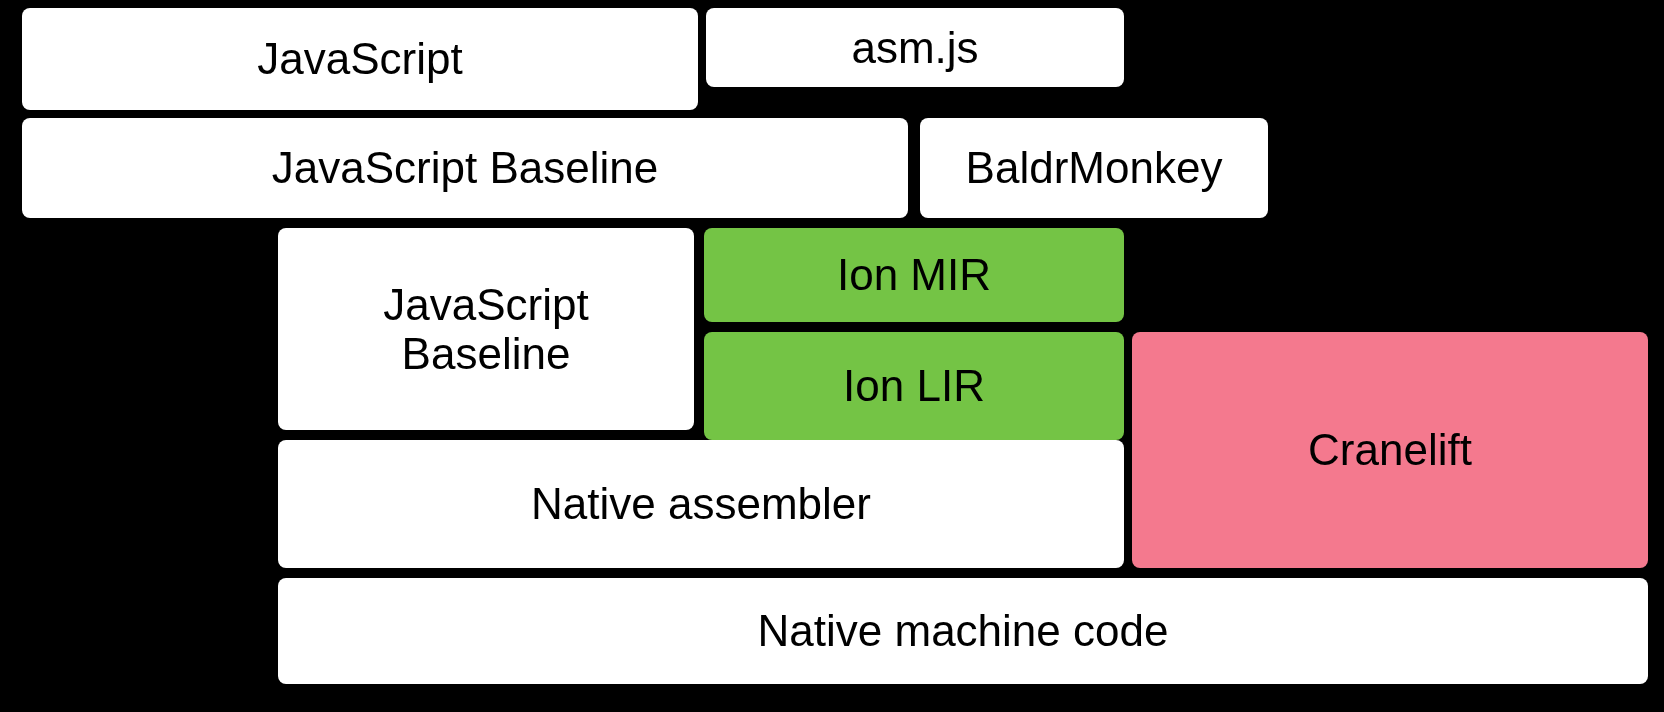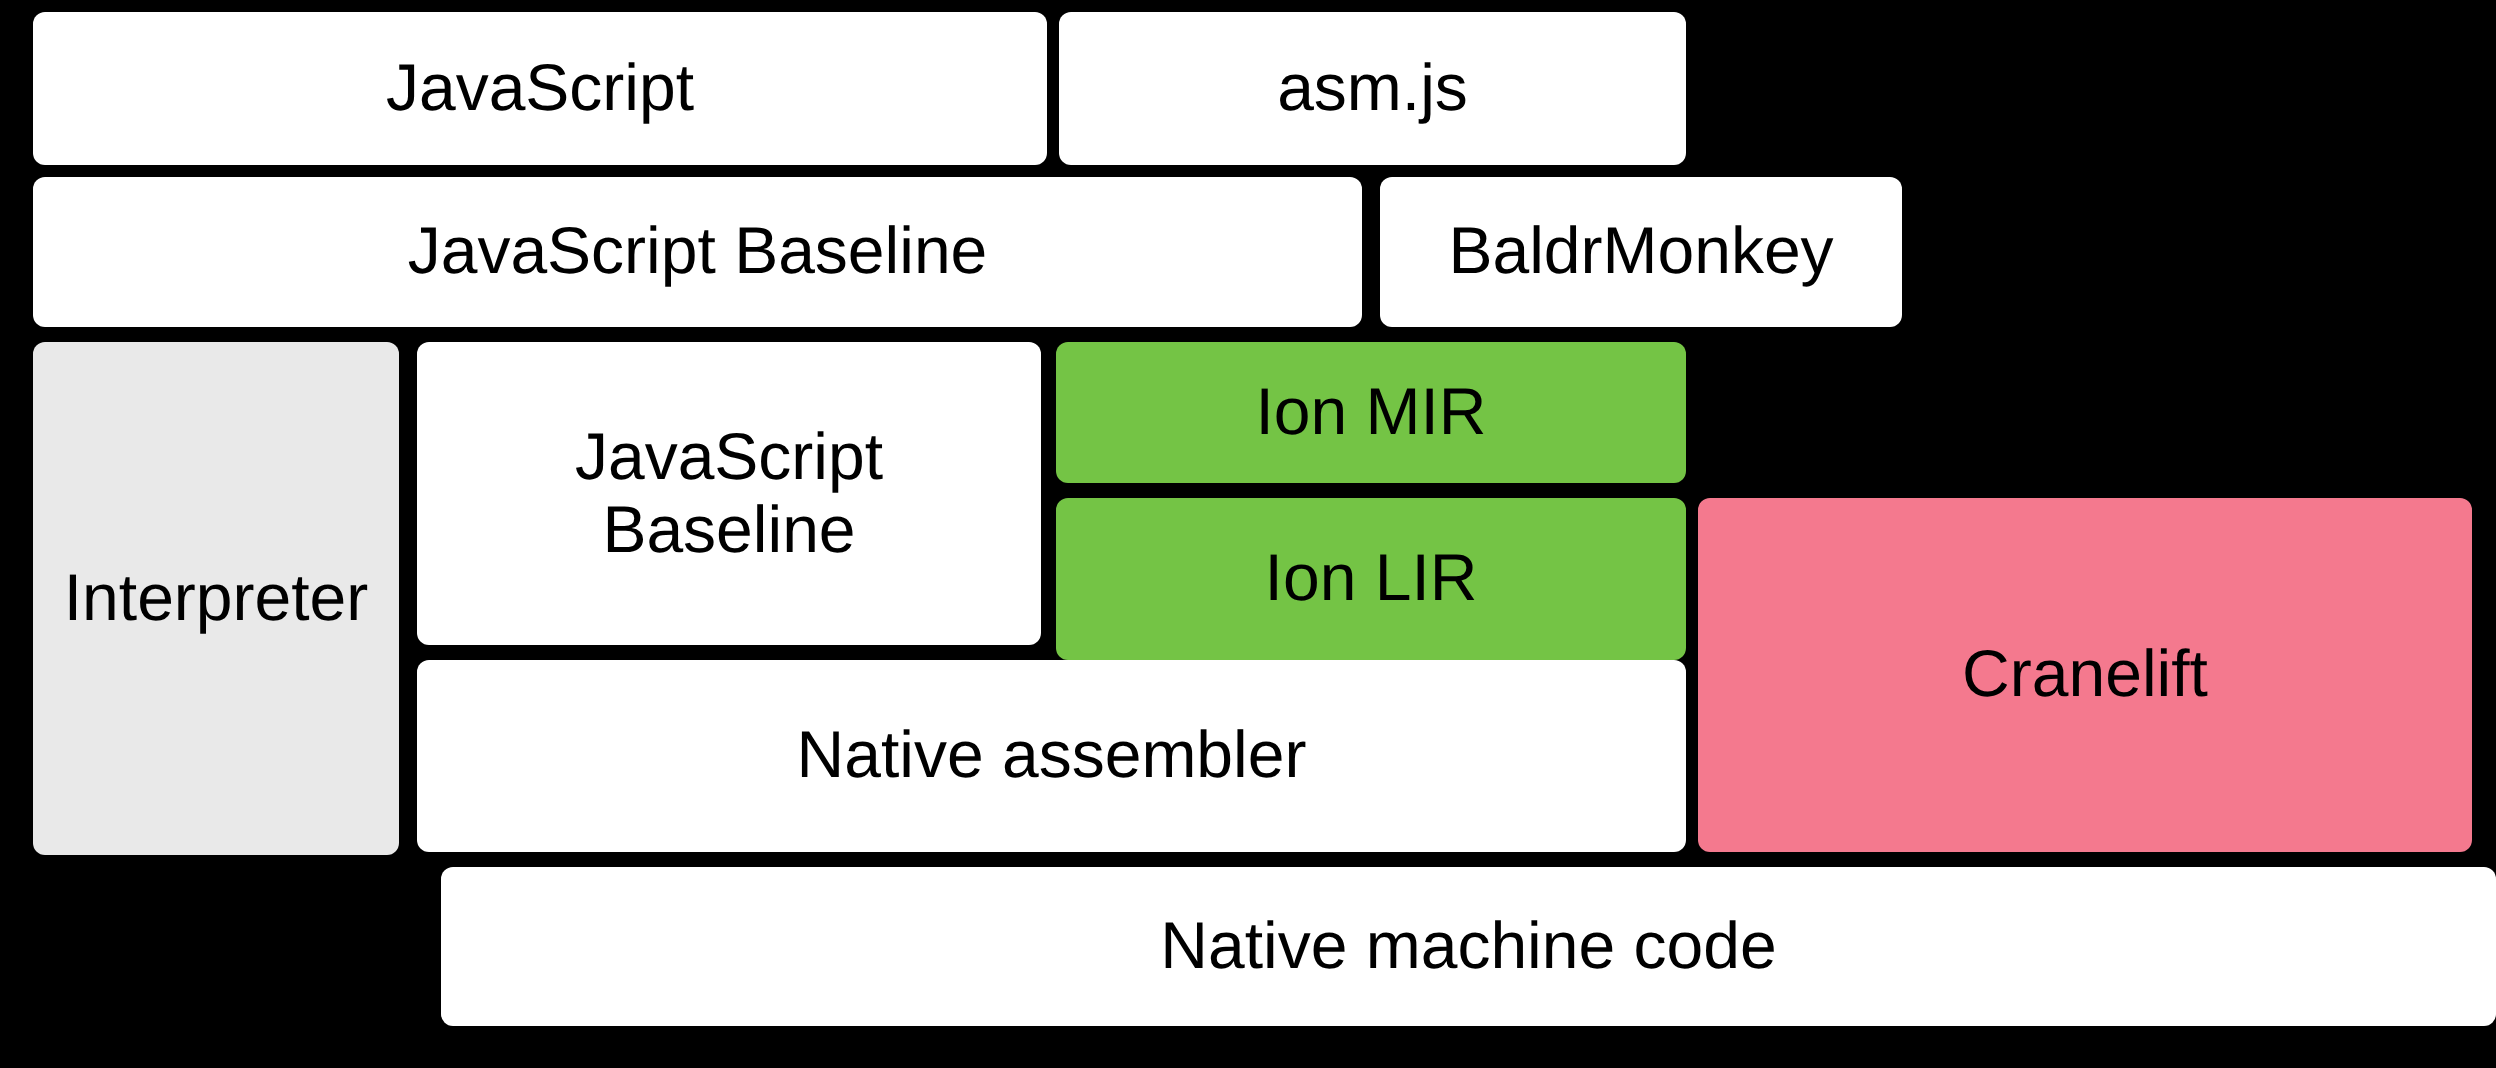--- a/index.html
+++ b/index.html
@@ -34,24 +34,23 @@
   }
   .node.gray   { background: #e9e9e9; }
   .node.green  { background: #74c445; }
   .node.pink   { background: #f4798e; }
 </style>
 </head>
 <body>
 
 <div id="canvas">
     <div class="node " style="left: 22px; top: 8px; width: 676px; height: 102px;">JavaScript</div>
-    <div class="node " style="left: 706px; top: 8px; width: 418px; height: 102px;">asm.js</div>
+    <div class="node " style="left: 706px; top: 8px; width: 418px; height: 79px;">asm.js</div>
     <div class="node " style="left: 22px; top: 118px; width: 886px; height: 100px;">JavaScript Baseline</div>
     <div class="node " style="left: 920px; top: 118px; width: 348px; height: 100px;">BaldrMonkey</div>
-    <div class="node gray" style="left: 22px; top: 228px; width: 244px; height: 342px;">Interpreter</div>
     <div class="node " style="left: 278px; top: 228px; width: 416px; height: 202px;">JavaScript
 Baseline</div>
     <div class="node green" style="left: 704px; top: 228px; width: 420px; height: 94px;">Ion MIR</div>
     <div class="node green" style="left: 704px; top: 332px; width: 420px; height: 108px;">Ion LIR</div>
     <div class="node pink" style="left: 1132px; top: 332px; width: 516px; height: 236px; text-align: center;">Cranelift</div>
     <div class="node " style="left: 278px; top: 440px; width: 846px; height: 128px;">Native assembler</div>
-    <div class="node " style="left: 278px; top: 578px; width: 1370px; height: 106px; margin-left: 16px;">Native machine code</div>
+    <div class="node " style="left: 278px; top: 578px; width: 1370px; height: 106px;">Native machine code</div>
   </div>
 
 </body></html>

